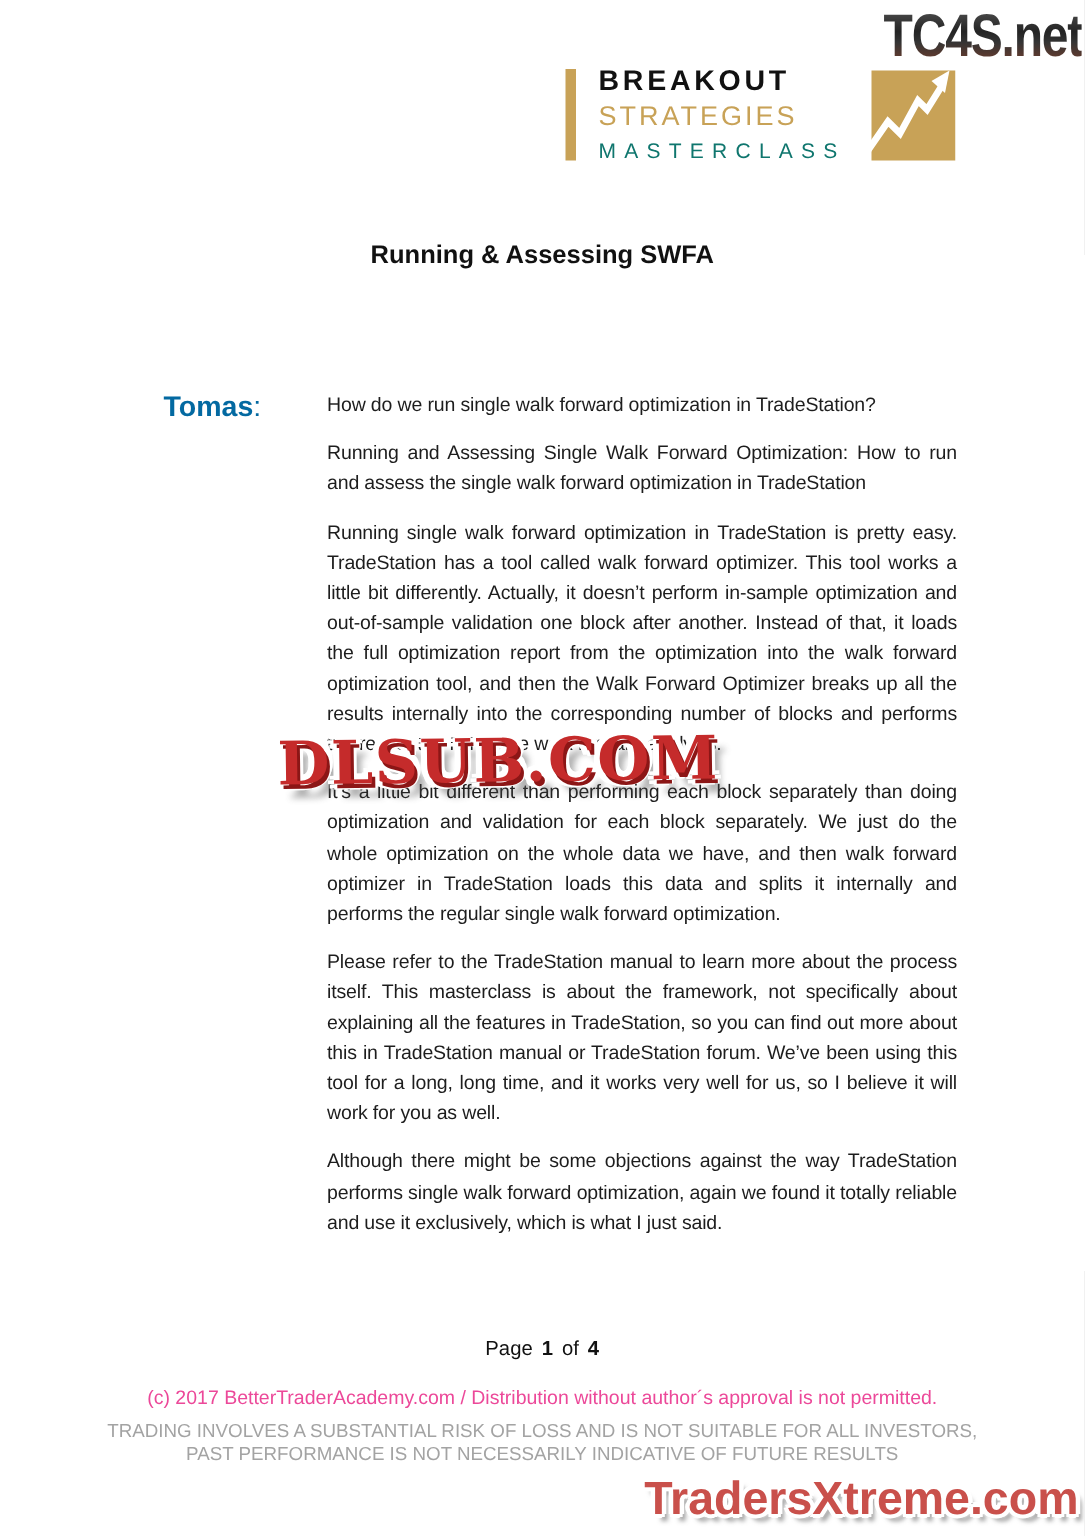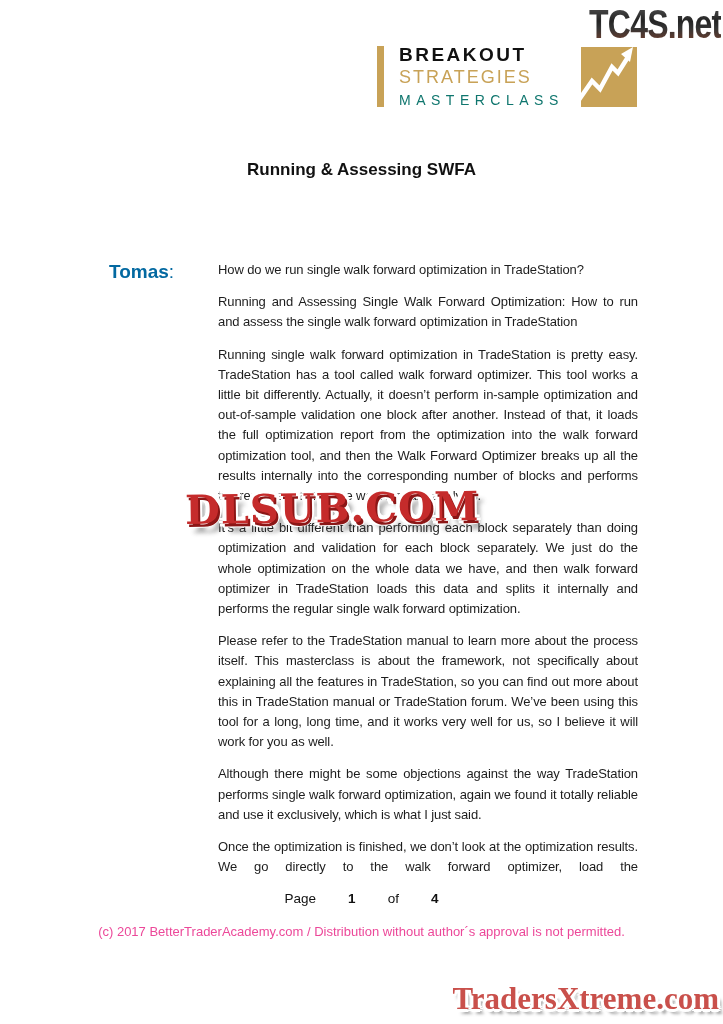--- a/index.html
+++ b/index.html
@@ -44,29 +44,29 @@
     font-family:"DejaVu Serif",serif;font-weight:bold;font-size:40px;letter-spacing:1px;color:#c52b2b;
     transform:rotate(-0.8deg);
     text-shadow:
       2px 3px 0 #8c1616,
       -3px -3px 0 #fff,3px -3px 0 #fff,-3px 3px 0 #fff,3px 3px 0 #fff,
       -4px 0 0 #fff,4px 0 0 #fff,0 -4px 0 #fff,0 4px 0 #fff,
       7px 9px 4px rgba(80,80,80,.45);
   }
   .traders{
     position:absolute;right:4px;top:981px;z-index:6;white-space:nowrap;
-    font-family:Liberation Serif, serif;font-weight:bold;font-size:31px;color:#c9504b;
+    font-family:Liberation Sans, sans-serif;font-weight:bold;font-size:31px;color:#c9504b;
     text-shadow:
       -2px -2px 0 #fff,2px -2px 0 #fff,-2px 2px 0 #fff,2px 2px 0 #fff,
       -3px 0 0 #fff,3px 0 0 #fff,0 -3px 0 #fff,0 3px 0 #fff,
       4px 5px 3px rgba(90,90,90,.55);
   }
   
   .page-line{position:absolute;left:0;top:891px;width:723px;text-align:center;font-size:13.5px;color:#111;}
-  .page-line span{margin:0 16px;}
+  .page-line span{margin:0 3px;}
   .page-line .b{font-weight:bold;}
   .copyright{position:absolute;left:0;top:924px;width:723px;text-align:center;font-size:13px;color:#ec4899;}
   .disclaimer{position:absolute;left:0;top:947px;width:723px;text-align:center;font-size:12.5px;line-height:15px;color:#a3a3a3;}
 </style>
 </head>
 <body>
 
 <div class="page">
 
   <div class="tc4s">TC4S.net</div>
@@ -91,25 +91,28 @@
 
   <div class="speaker"><b>Tomas</b><span class="colon">:</span></div>
 
   <div class="paragraphs">
     <p>How do we run single walk forward optimization in TradeStation?</p>
     <p>Running and Assessing Single Walk Forward Optimization: How to run and assess the single walk forward optimization in TradeStation</p>
     <p>Running single walk forward optimization in TradeStation is pretty easy. TradeStation has a tool called walk forward optimizer. This tool works a little bit differently. Actually, it doesn’t perform in-sample optimization and out-of-sample validation one block after another. Instead of that, it loads the full optimization report from the optimization into the walk forward optimization tool, and then the Walk Forward Optimizer breaks up all the results internally into the corresponding number of blocks and performs the rest of the full single walk forward analysis.</p>
     <p>It’s a little bit different than performing each block separately than doing optimization and validation for each block separately. We just do the whole optimization on the whole data we have, and then walk forward optimizer in TradeStation loads this data and splits it internally and performs the regular single walk forward optimization.</p>
     <p>Please refer to the TradeStation manual to learn more about the process itself. This masterclass is about the framework, not specifically about explaining all the features in TradeStation, so you can find out more about this in TradeStation manual or TradeStation forum. We’ve been using this tool for a long, long time, and it works very well for us, so I believe it will work for you as well.</p>
     <p>Although there might be some objections against the way TradeStation performs single walk forward optimization, again we found it totally reliable and use it exclusively, which is what I just said.</p>
-    <p class="continues">Once the optimization is finished, we don’t look at the optimization results. We go directly to the walk forward optimizer, load the</p>
   </div>
 
   <div class="dlsub">DLSUB.COM</div>
 
   <div class="page-line">
     <span>Page</span><span class="b">1</span><span>of</span><span class="b">4</span>
   </div>
   <div class="copyright">(c) 2017 BetterTraderAcademy.com / Distribution without author´s approval is not permitted.</div>
+  <div class="disclaimer">
+    <div>TRADING INVOLVES A SUBSTANTIAL RISK OF LOSS AND IS NOT SUITABLE FOR ALL INVESTORS,</div>
+    <div>PAST PERFORMANCE IS NOT NECESSARILY INDICATIVE OF FUTURE RESULTS</div>
+  </div>
 
   <div class="traders">TradersXtreme.com</div>
 
 </div>
 
 </body></html>

